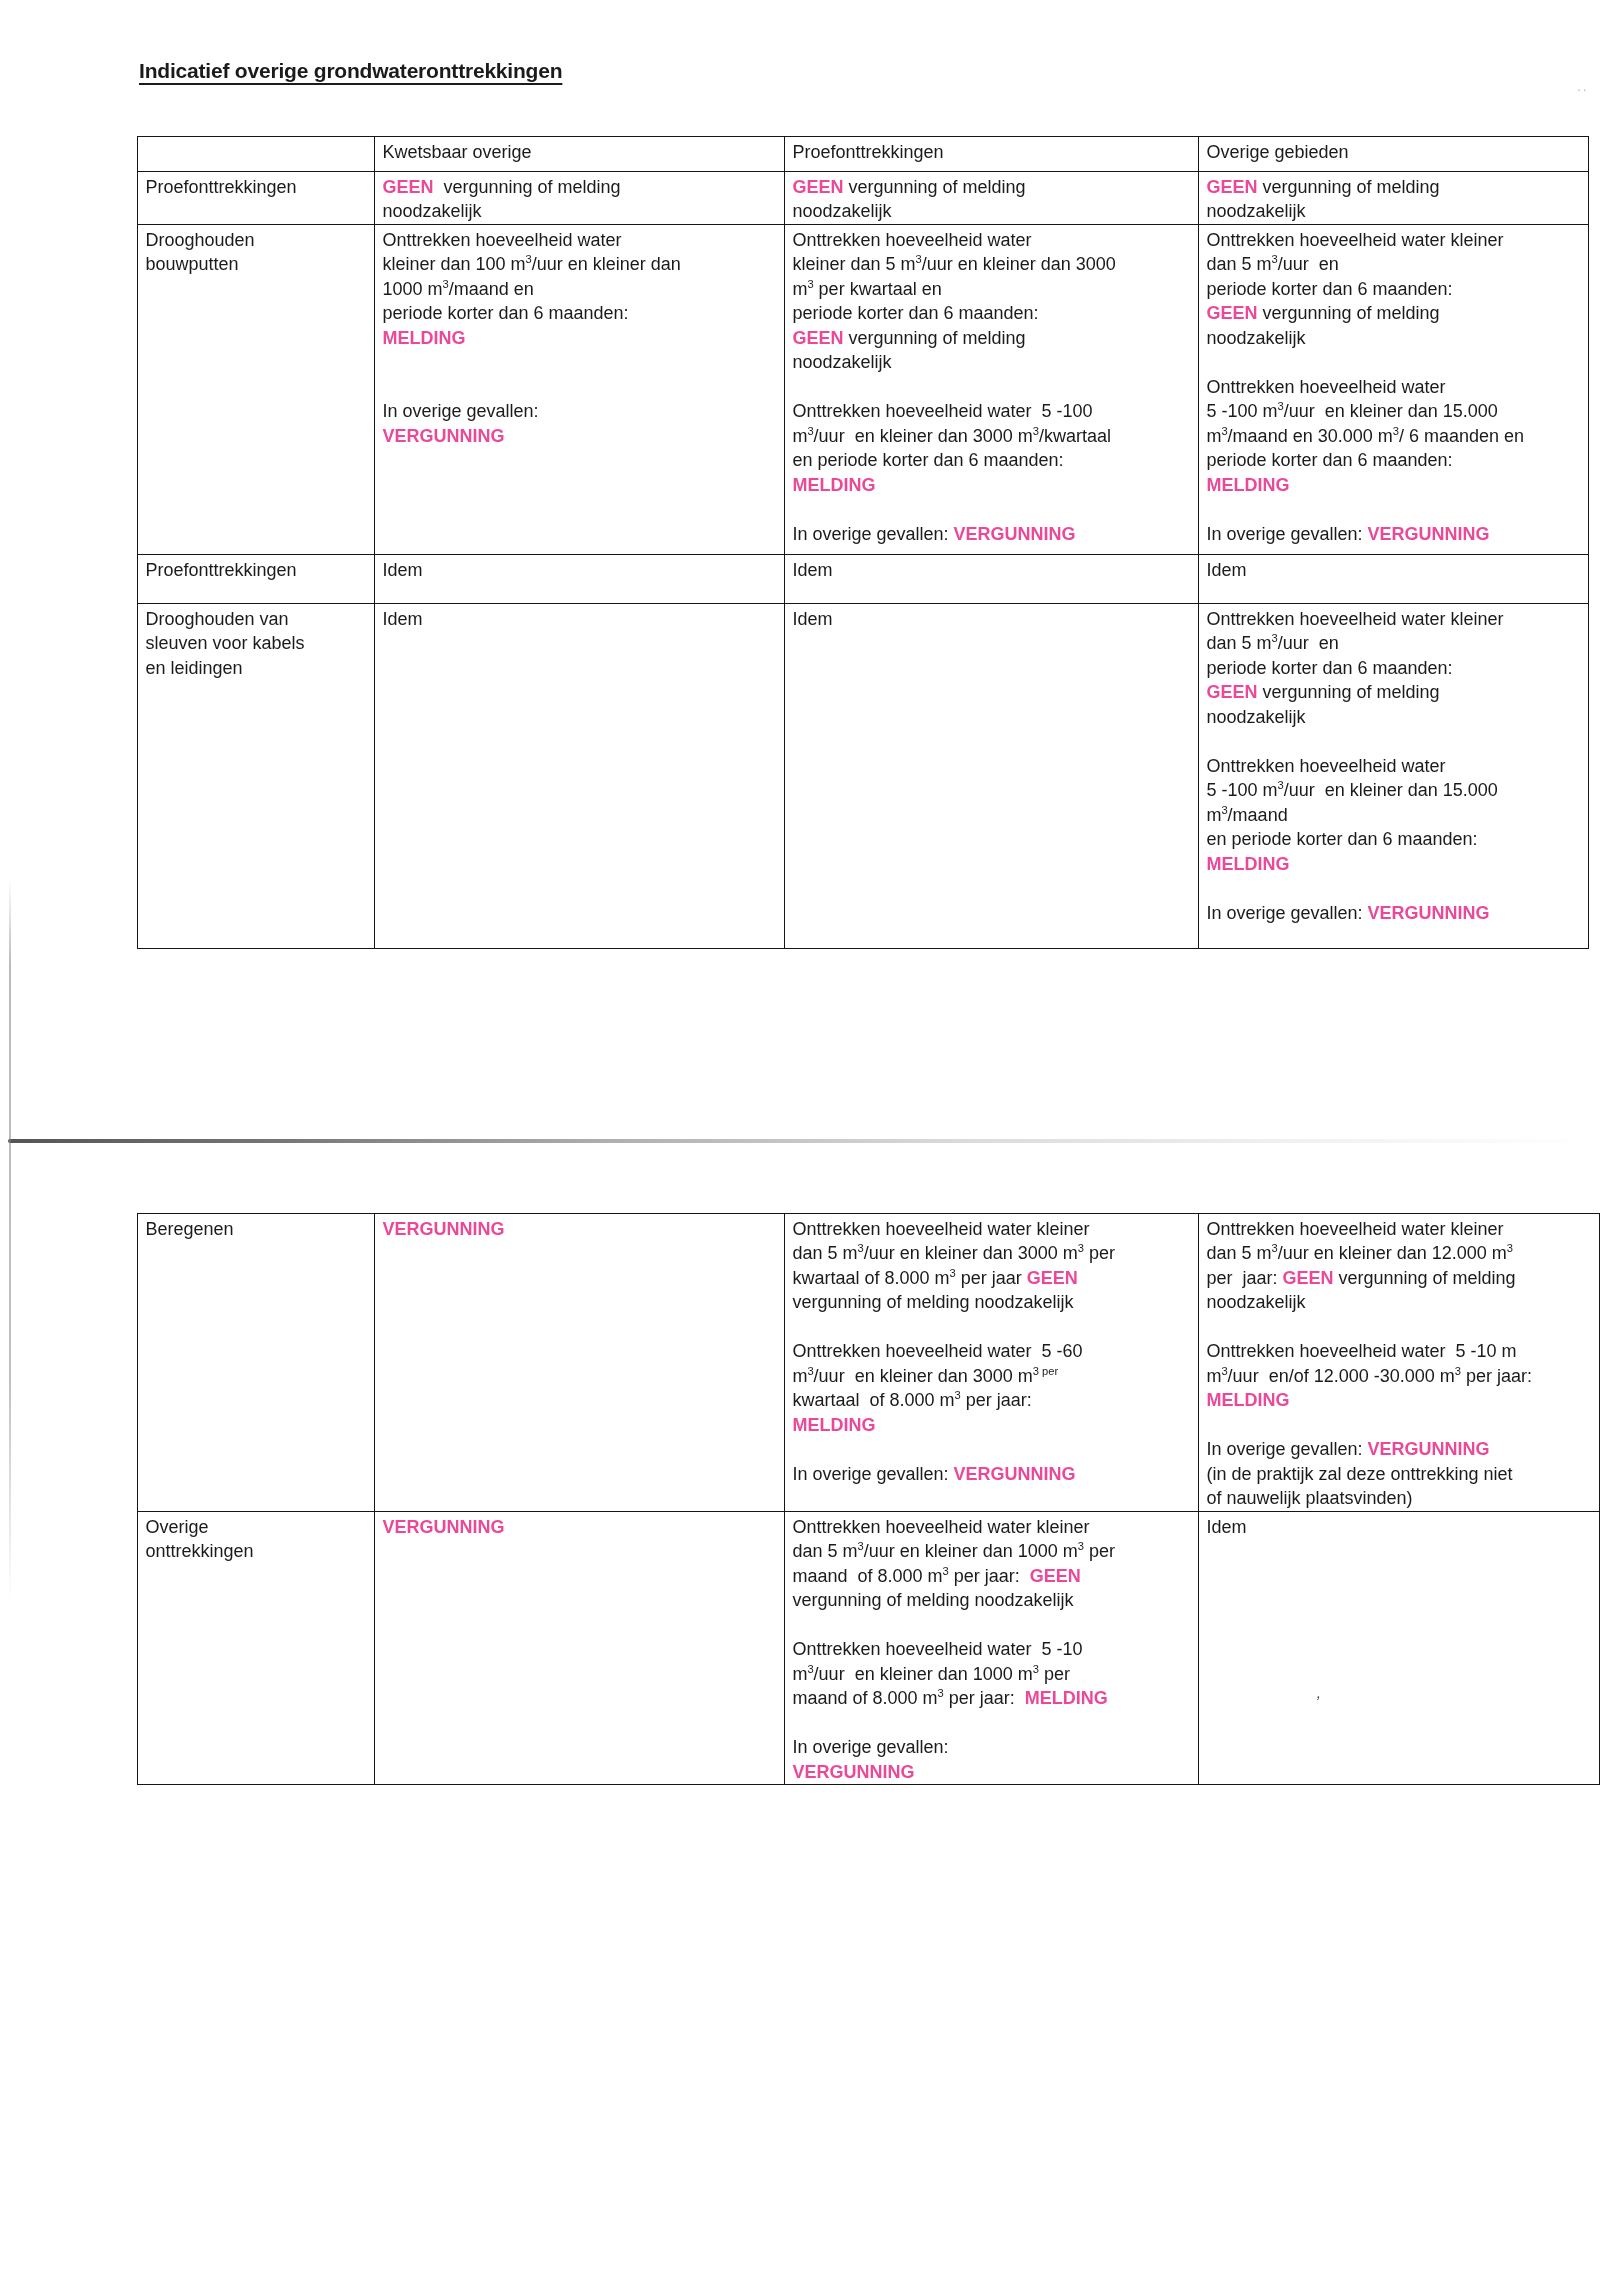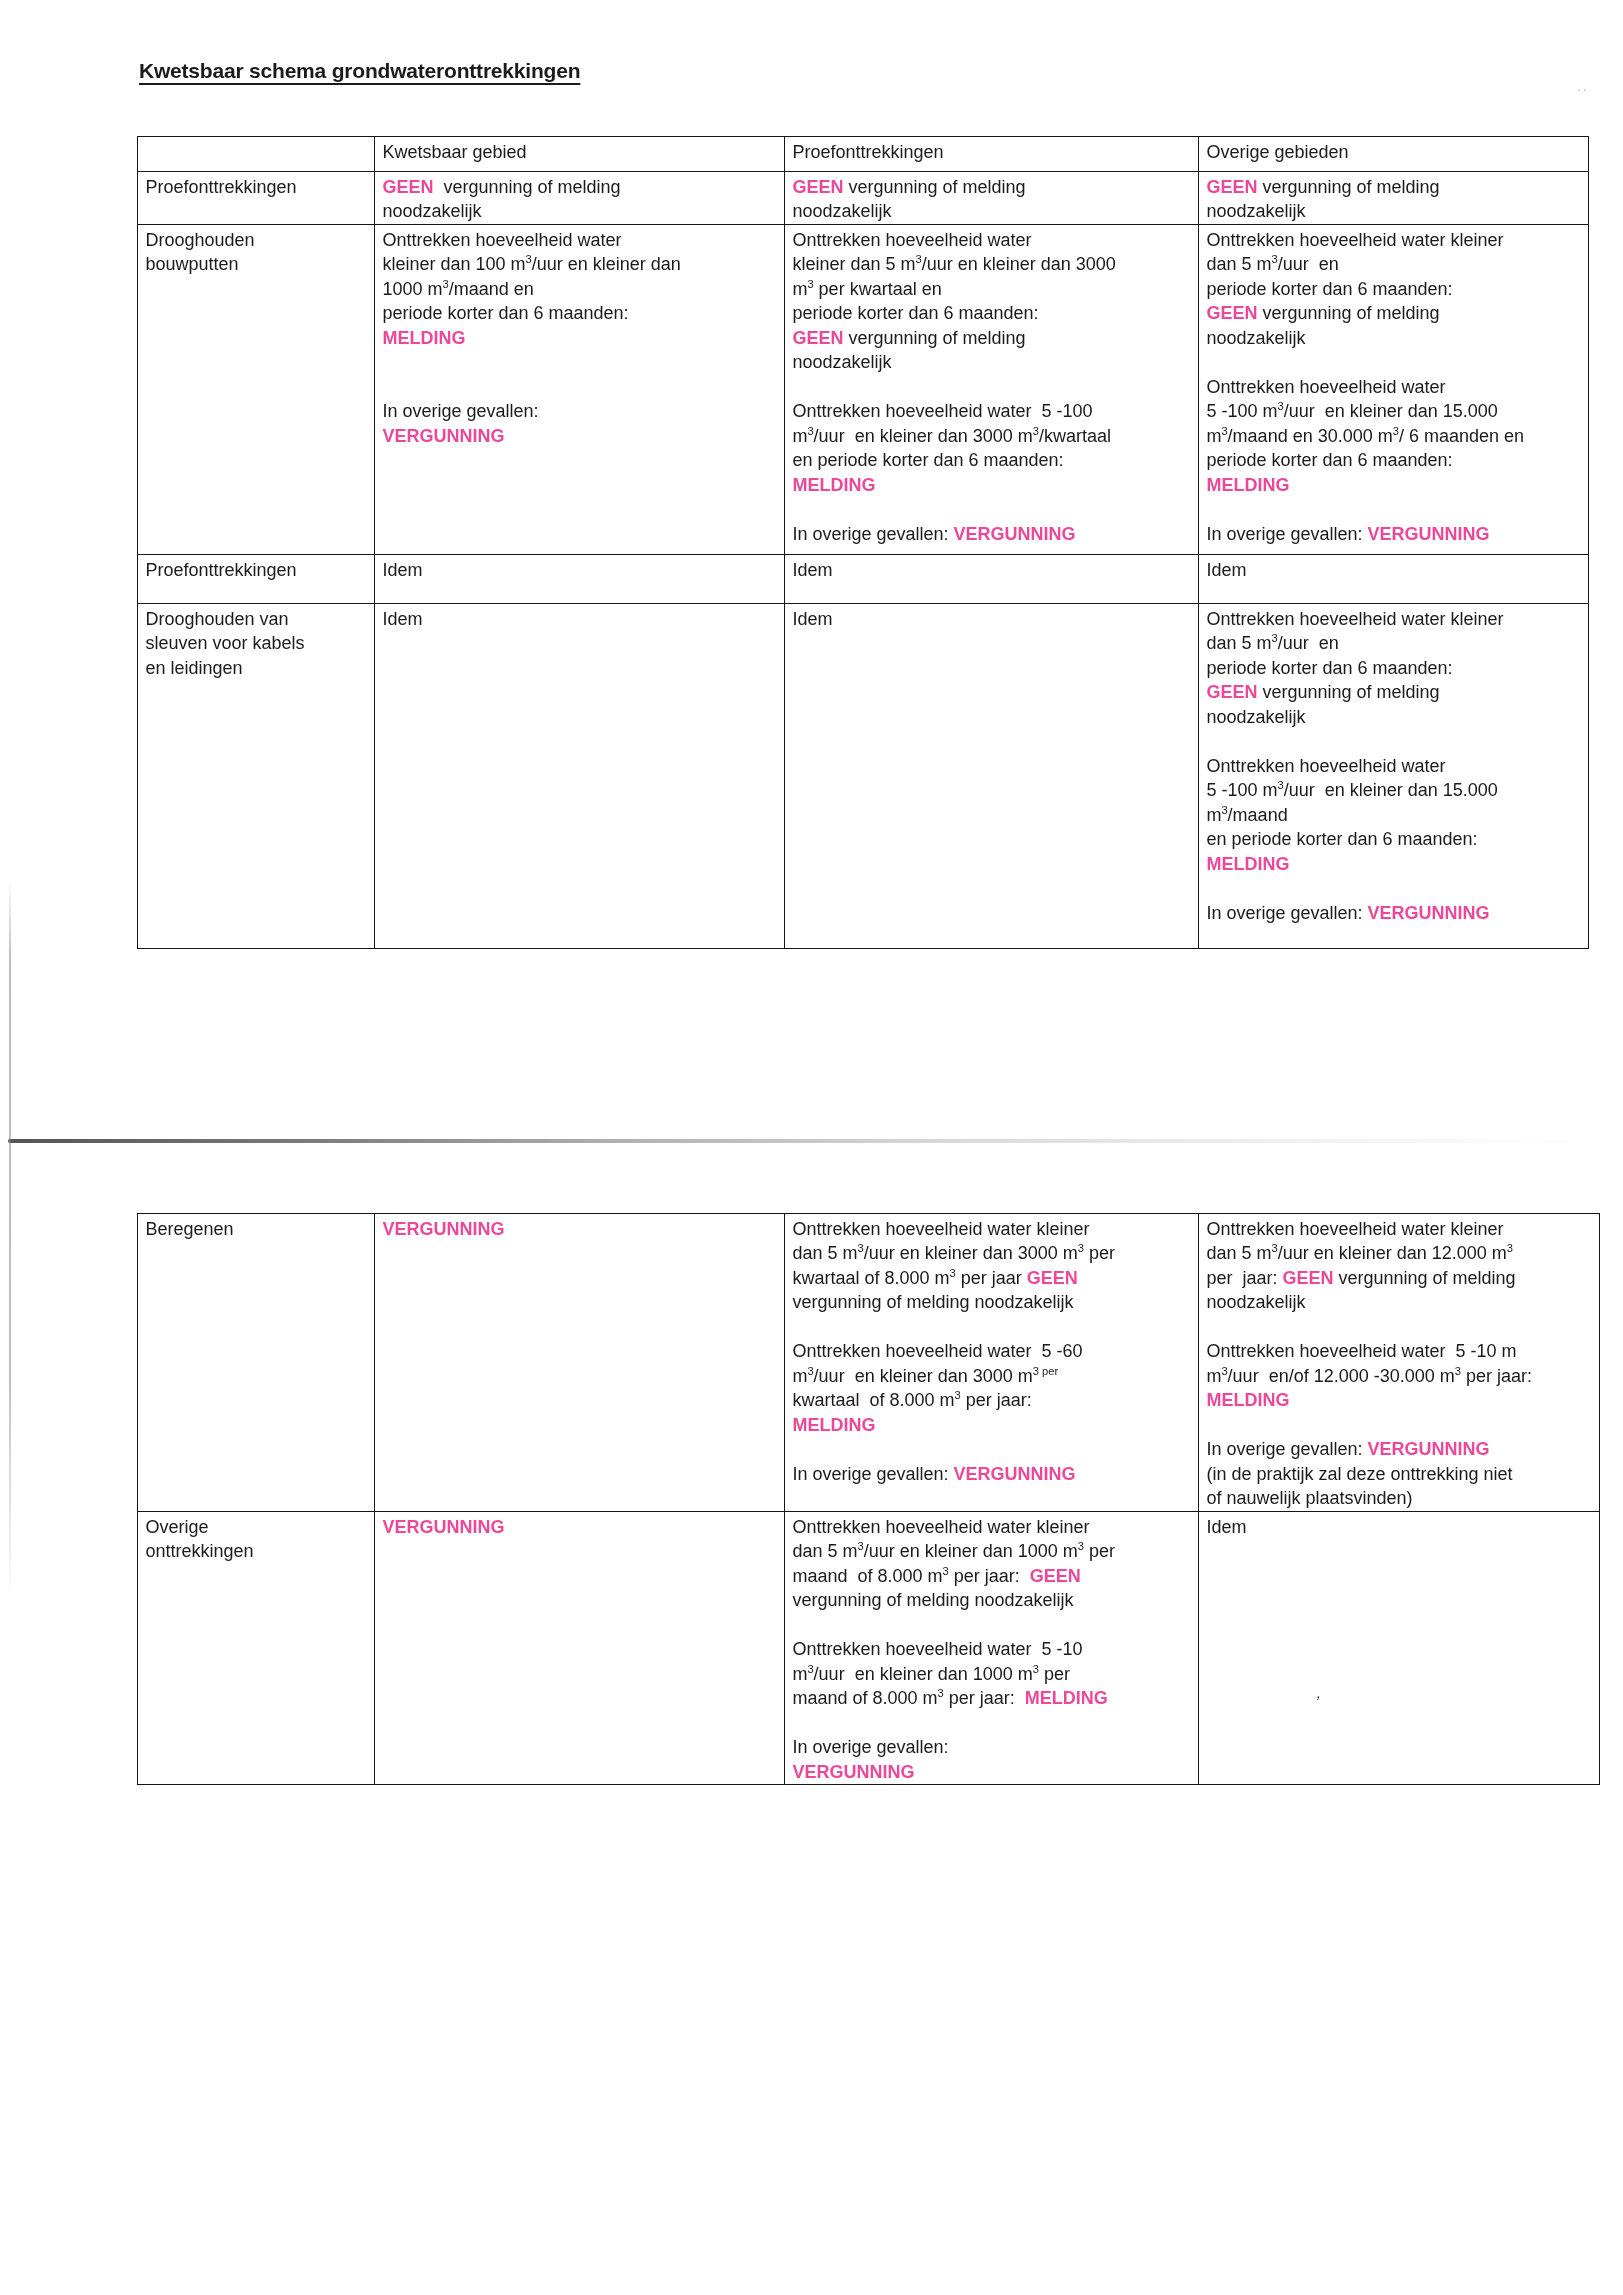--- a/index.html
+++ b/index.html
@@ -59,34 +59,34 @@
   }
   .dots-artifact {
     position:absolute; left:1577px; top:78px;
     font-size:14px; color:#b9b9b9; letter-spacing:1.9px;
   }
 </style>
 </head>
 <body>
 
 <div class="page">
-  <div class="title">Kwetsbaar schema grondwateronttrekkingen</div>
+  <div class="title">Indicatief overige grondwateronttrekkingen</div>
   <div class="dots-artifact">..</div>
   <div id="tables-root">
       <table class="schema" style="top: 136px; left: 137px; width: 1451px;">
         <colgroup>
           <col style="width: 237px;">
           <col style="width: 410px;">
           <col style="width: 414px;">
           <col style="width: 390px;">
         </colgroup>
         <tbody>
           <tr style="height: 35px;">
             <th class="header-cell"></th>
-            <th class="header-cell">Kwetsbaar gebied</th>
+            <th class="header-cell">Kwetsbaar overige</th>
             <th class="header-cell">Proefonttrekkingen</th>
             <th class="header-cell">Overige gebieden</th>
           </tr>
           <tr style="height: 52px;">
             <td class="label-cell">Proefonttrekkingen</td>
             <td><b>GEEN</b>&nbsp; vergunning of melding<br>noodzakelijk</td>
             <td><b>GEEN</b> vergunning of melding<br>noodzakelijk</td>
             <td><b>GEEN</b> vergunning of melding<br>noodzakelijk</td>
           </tr>
           <tr style="height: 330px;">

